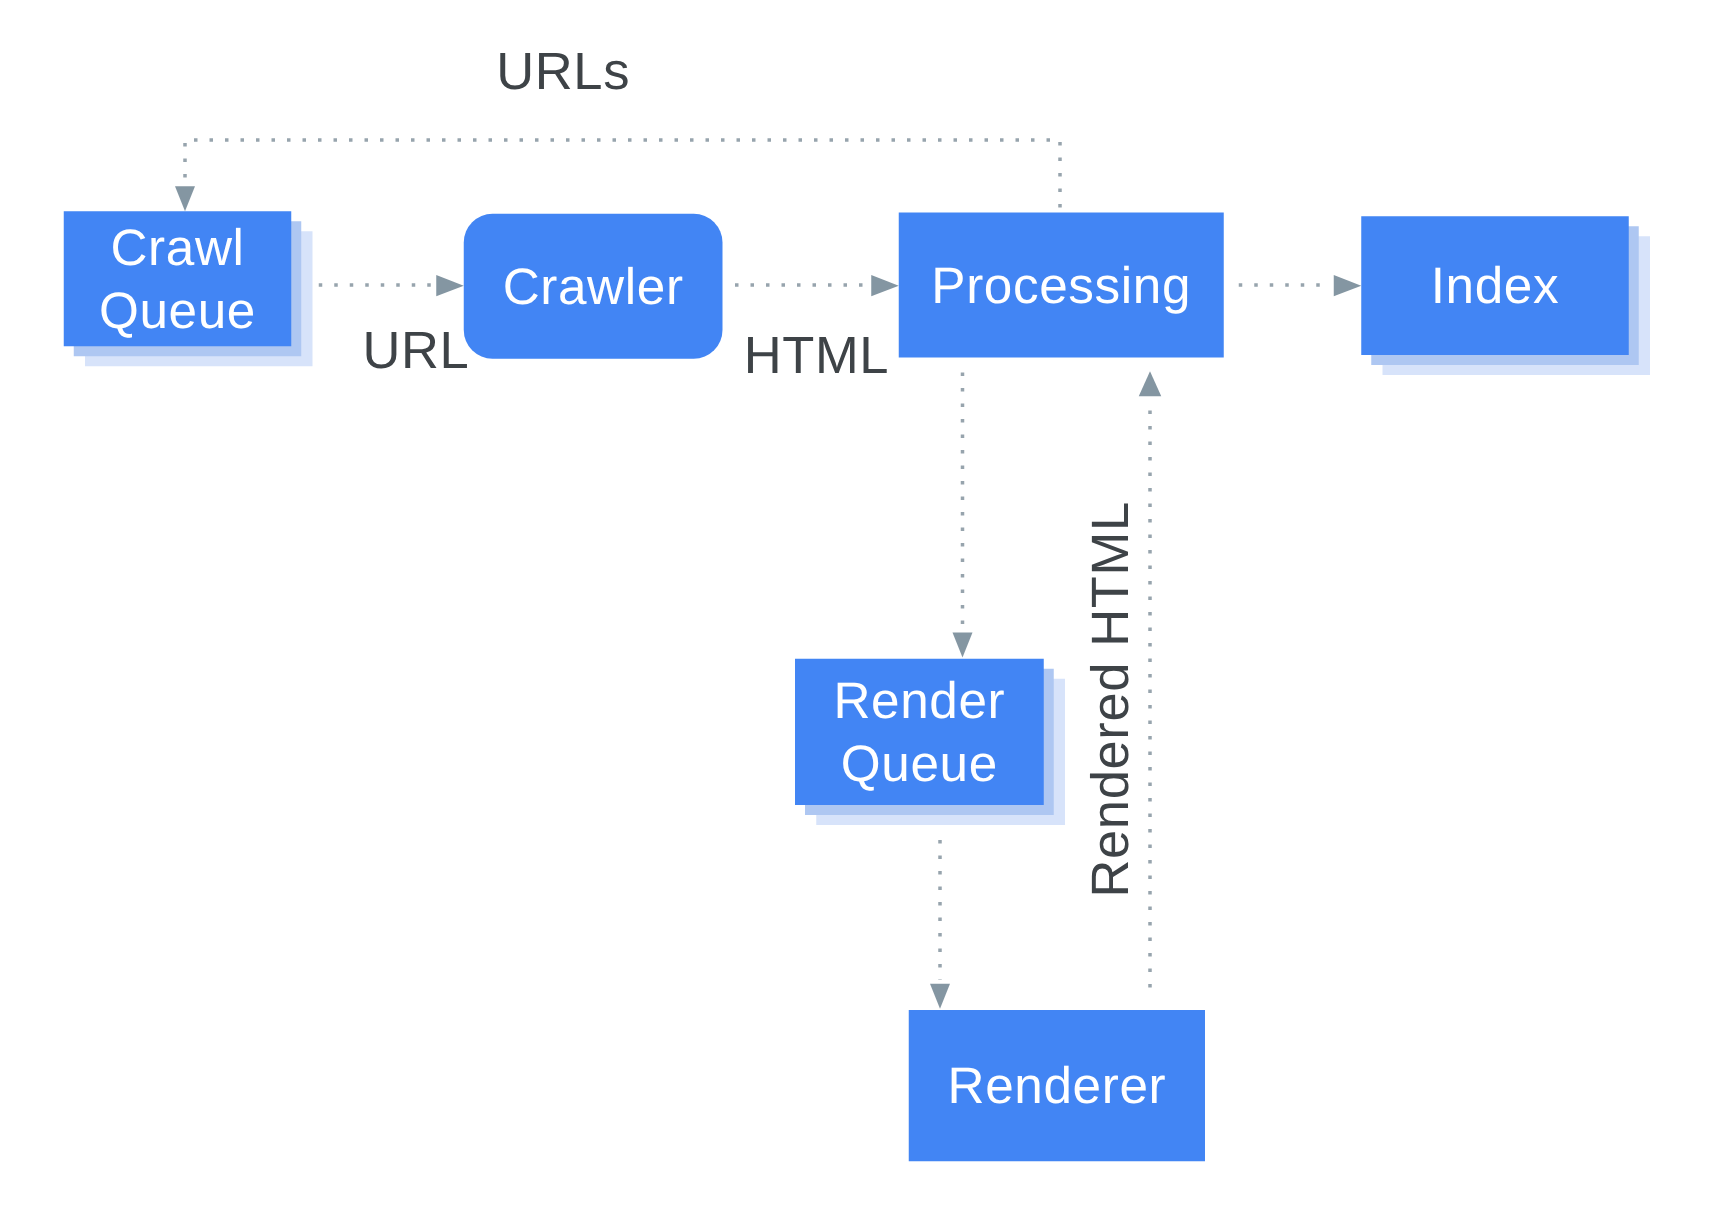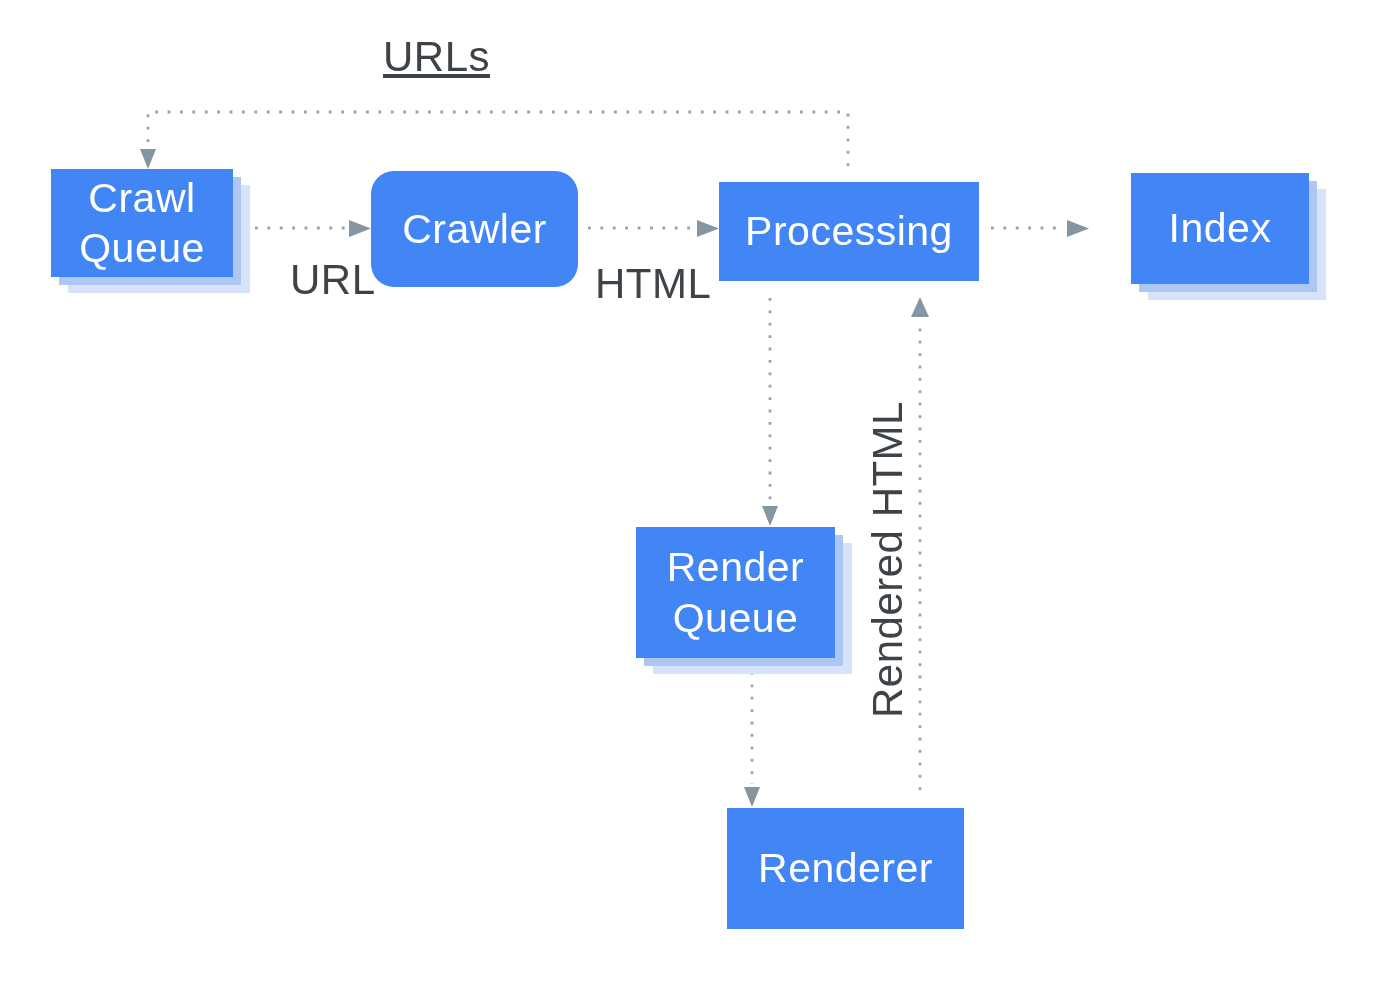--- a/index.html
+++ b/index.html
@@ -34,35 +34,35 @@
     line-height: 1.22;
     letter-spacing: 0.5px;
     z-index: 2;
   }
   .node.stacked {
     box-shadow: 8px 8px 0 0 #aec7f2, 17px 16px 0 0 #d7e3fa;
   }
 
   .node-crawl-queue  { left: 51px;  top: 169px; width: 182px; height: 108px; }
   .node-crawler      { left: 371px; top: 171px; width: 207px; height: 116px; border-radius: 23px; }
-  .node-processing   { left: 719px; top: 170px; width: 260px; height: 99px; margin-top: 12px; }
-  .node-index        { left: 1089px;top: 173px; width: 178px; height: 111px; margin-left: 42px; }
-  .node-render-queue { left: 636px; top: 527px; width: 199px; height: 131px; }
+  .node-processing   { left: 719px; top: 170px; width: 260px; height: 116px; }
+  .node-index        { left: 1089px;top: 173px; width: 214px; height: 111px; }
+  .node-render-queue { left: 636px; top: 527px; width: 199px; height: 117px; }
   .node-renderer     { left: 727px; top: 808px; width: 237px; height: 121px; }
 
   .edge-label {
     position: absolute;
     color: #3e4347;
     font-size: 42px;
     font-weight: 500;
     letter-spacing: 0.5px;
     white-space: nowrap;
     z-index: 2;
   }
-  .label-urls { left: 383px; top: 33px; text-decoration: underline; }
+  .label-urls { left: 397px; top: 33px; }
   .label-url  { left: 272px; top: 256px; margin-left: 18px; }
   .label-html { left: 595px; top: 260px; }
   .label-rendered-html {
     left: 736px; top: 546px;
     width: 300px; height: 44px;
     text-align: center;
     transform: rotate(-90deg);
     transform-origin: center center;
   }
 </style>

